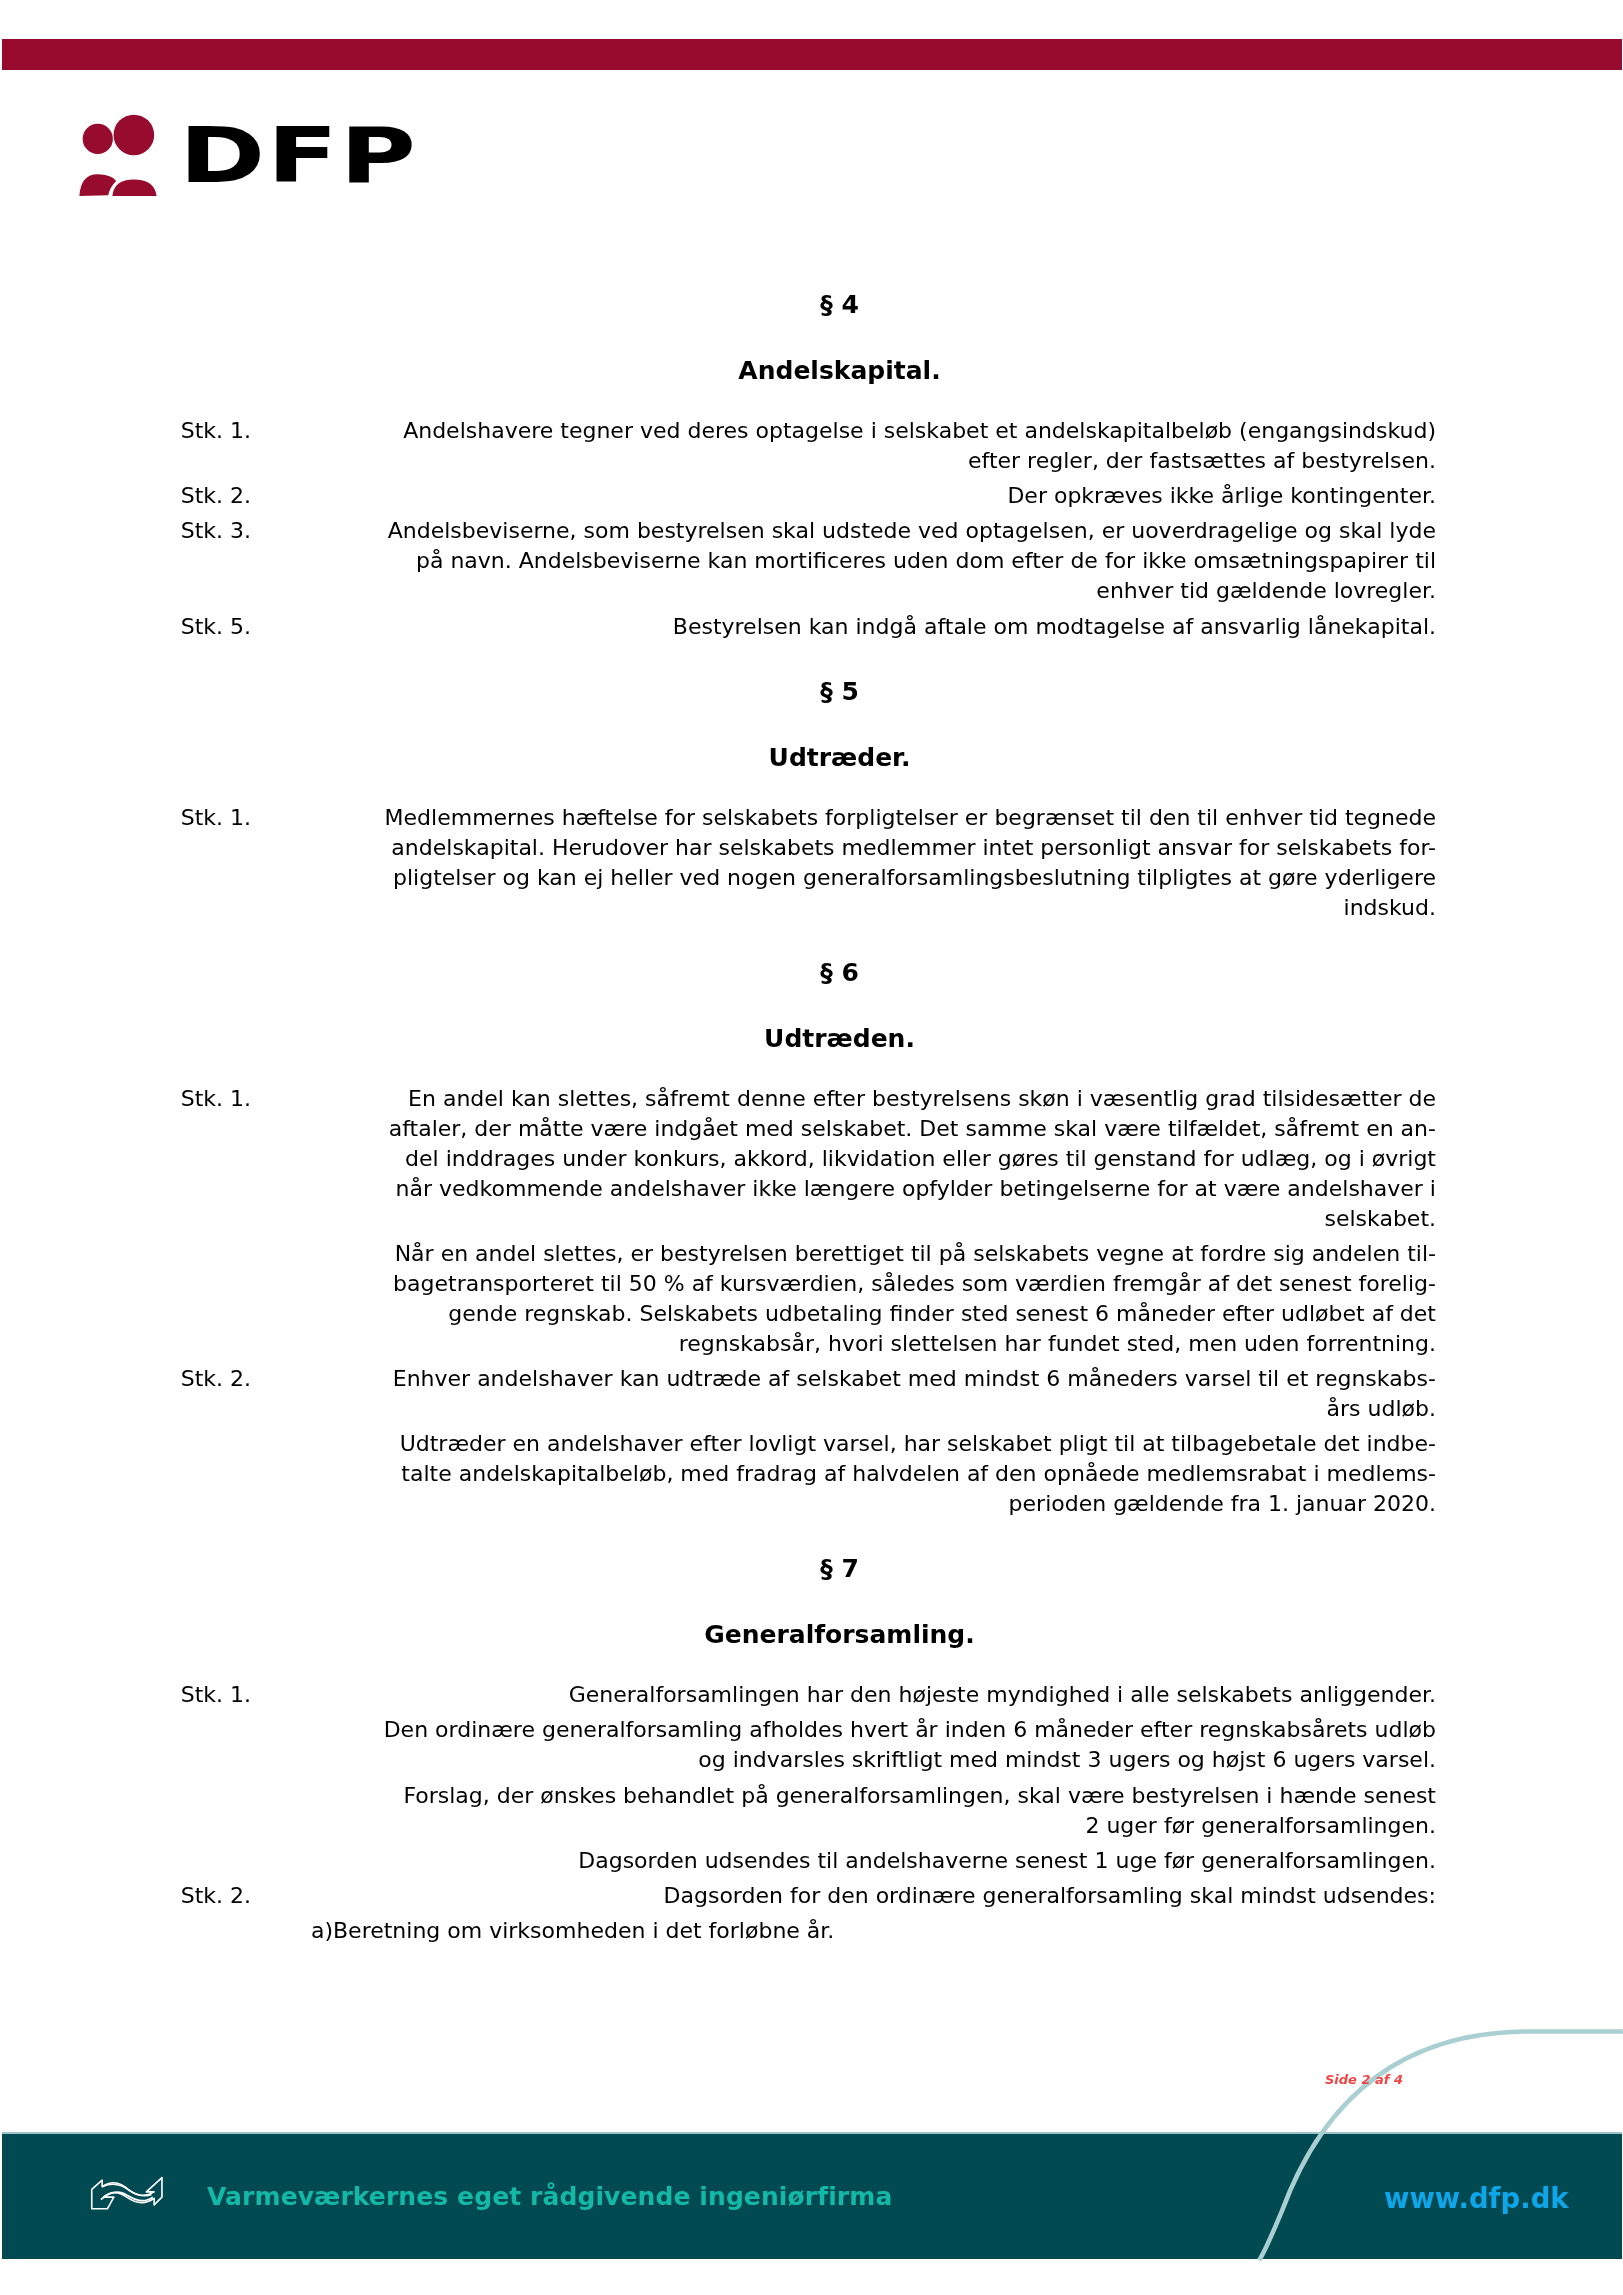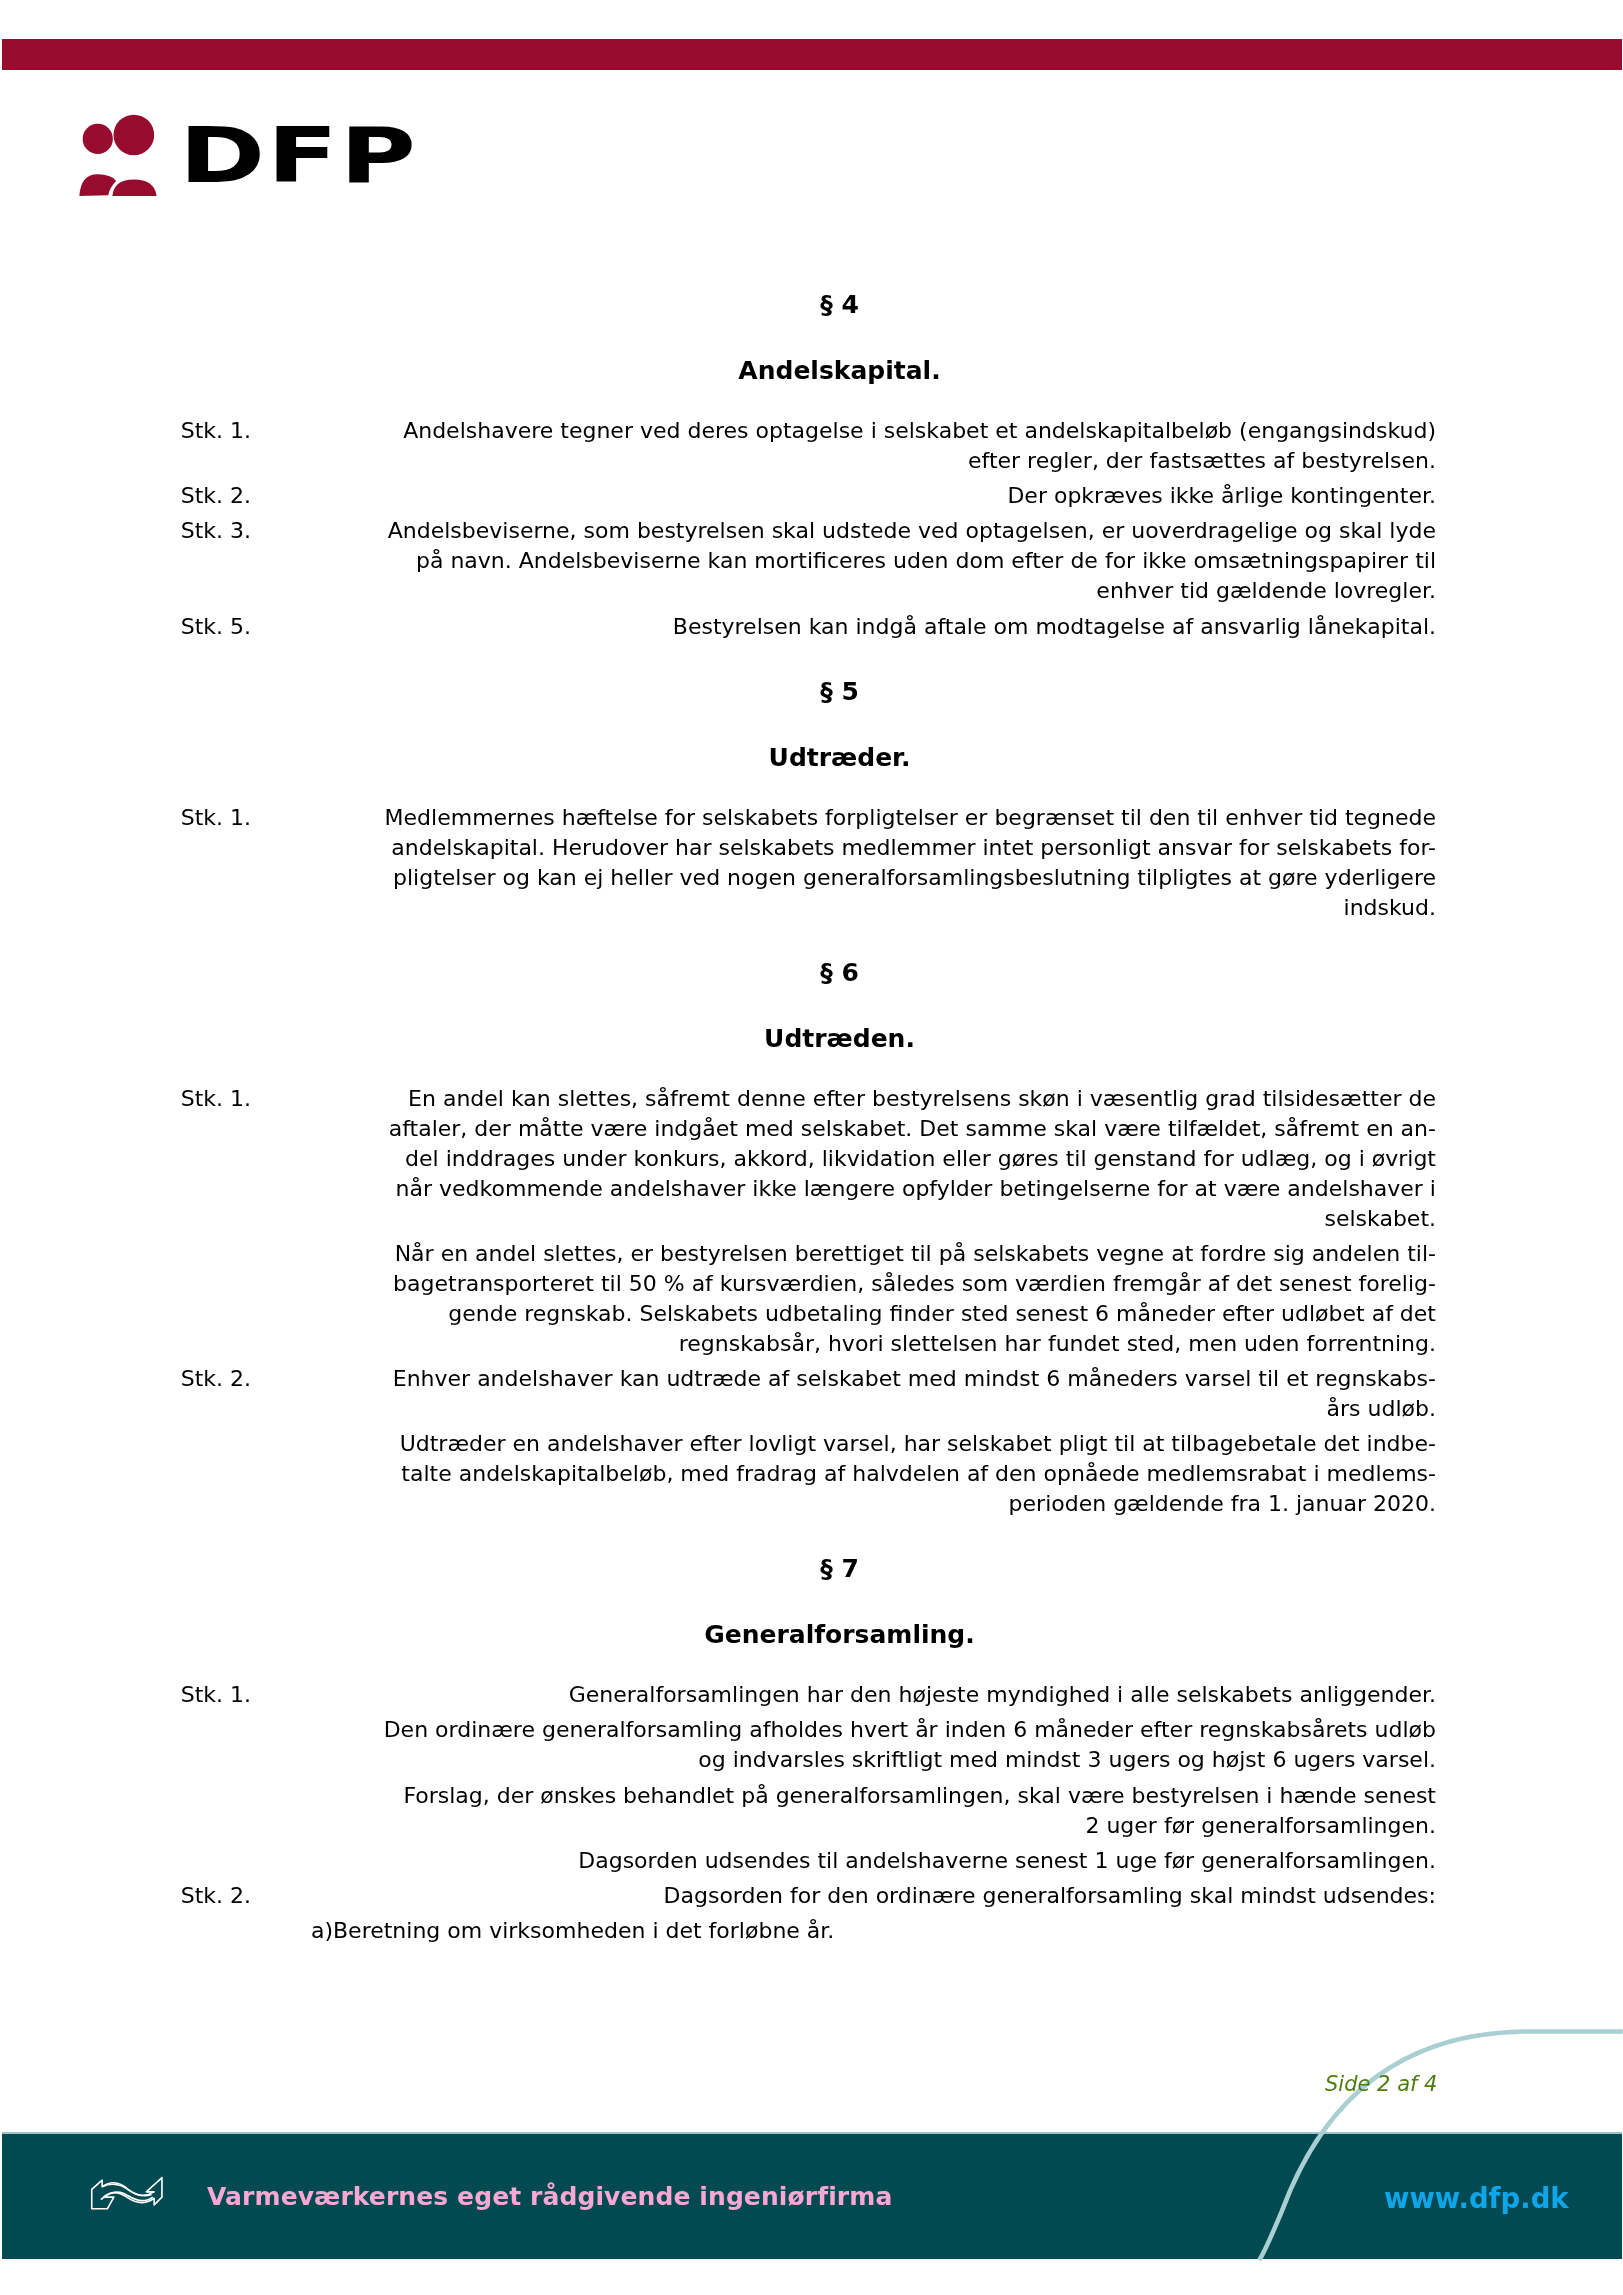--- a/index.html
+++ b/index.html
@@ -17,25 +17,25 @@
     .section-title { text-align: center; font-weight: bold; font-size: 25px; line-height: 33px; margin-top: 33px; margin-bottom: 29px; padding-left: 89px; }
     .stk { display: flex; font-size: 22px; line-height: 30px; margin-bottom: 5.2px; text-align: right; }
     .stk-label { width: 97px; flex: 0 0 97px; white-space: nowrap; }
     .stk-body { flex: 1; }
     .para { white-space: pre-line; margin-bottom: 5.2px; }
     .para:last-child { margin-bottom: 0; }
     .section { margin-bottom: 33px; }
     .list-item { display: flex; margin-top: 5.2px; }
     .list-marker { width: 82px; flex: 0 0 82px; }
 
-    .page-num { position: absolute; left: 1325px; top: 2072px; font-style: italic; font-size: 21px; color: #4d7c0f; z-index: 3; }
+    .page-num { position: absolute; left: 1325px; top: 2072px; font-style: italic; font-size: 13px; color: #ef4444; z-index: 3; font-weight: bold; }
 
     .footer { position: absolute; left: 2px; top: 2132px; width: 1620px; height: 127px; background: #024a51; border-top: 2px solid #9bc5ca; }
     .footer-icon { position: absolute; left: 87px; top: 41px; }
-    .footer-slogan { position: absolute; left: 205px; top: 48px; font-size: 25px; color: #f9a8d4; font-weight: bold; letter-spacing: 0.1px; }
+    .footer-slogan { position: absolute; left: 205px; top: 48px; font-size: 25px; color: #14b8a6; font-weight: bold; letter-spacing: 0.1px; }
     .footer-url { position: absolute; left: 1382px; top: 48px; font-size: 27.5px; color: #0ea5e9; font-weight: bold; }
 
     .curve { position: absolute; left: 0; top: 0; width: 1623px; height: 2295px; pointer-events: none; z-index: 2; }
   </style>
 </head>
 <body>
 
 <div class="top-band"></div>
 
 <div class="logo">

